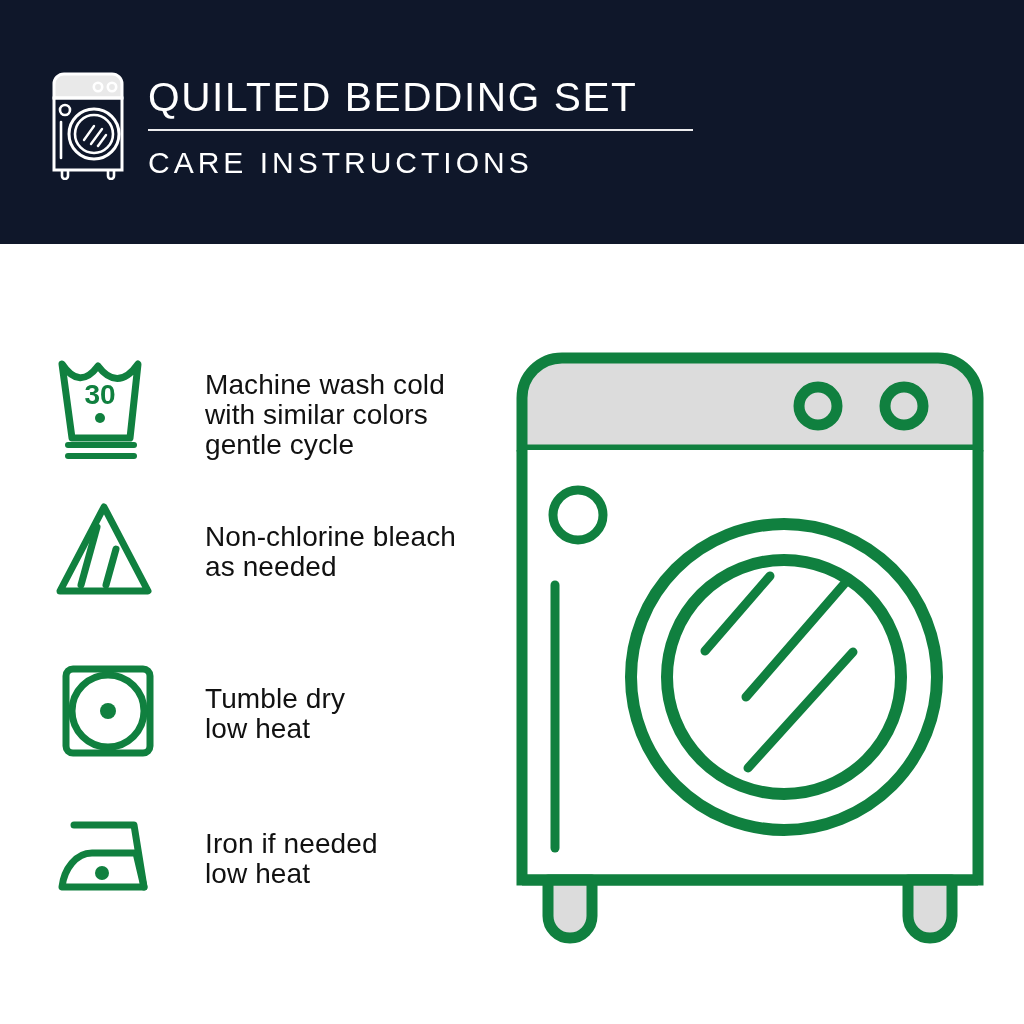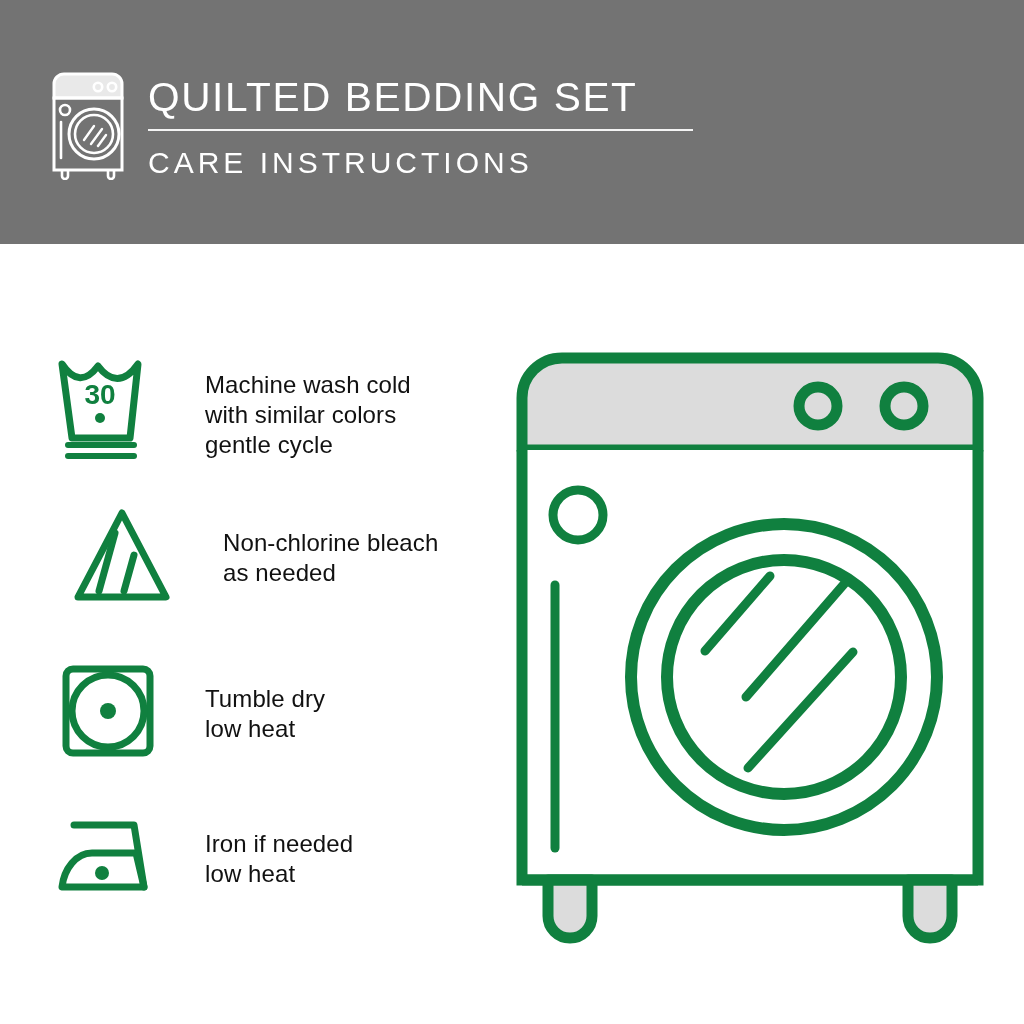--- a/index.html
+++ b/index.html
@@ -18,21 +18,21 @@
     overflow: hidden;
   }
 
   
   #header-band {
     position: absolute;
     left: 0;
     top: 0;
     width: 1024px;
     height: 244px;
-    background: #737373;
+    background: #0f172a;
   }
   #header-logo {
     position: absolute;
     left: 46px;
     top: 72px;
     width: 84px;
     height: 108px;
   }
   #header-text-block {
     position: absolute;
@@ -89,21 +89,21 @@
     position: absolute;
     left: 52px;
     top: 0;
     width: 112px;
     height: 110px;
   }
   .care-text {
     position: absolute;
     left: 205px;
     color: #111111;
-    font-size: 24px;
+    font-size: 28px;
     line-height: 30px;
     font-family: "Liberation Sans", sans-serif;
     letter-spacing: 0.1px;
     white-space: pre-line;
   }
 
   
   #washer-illustration {
     position: absolute;
     left: 500px;
@@ -164,21 +164,21 @@
 
           <line x1="16" y1="93" x2="82" y2="93" stroke="#10803F" stroke-width="6" stroke-linecap="round"></line>
           <line x1="16" y1="104" x2="82" y2="104" stroke="#10803F" stroke-width="6" stroke-linecap="round"></line>
         </svg>
       </div>
       <div class="care-text" style="top:18px;">Machine wash cold
 with similar colors
 gentle cycle</div>
     </div>
 
-    <div class="care-row" style="top:259px;margin-left:18px;">
+    <div class="care-row" style="top:253px;">
       <div class="care-symbol">
         <svg width="112" height="110" viewBox="0 0 112 110" xmlns="http://www.w3.org/2000/svg">
           <path d="M52 10 L 96 94 L 8 94 Z" fill="none" stroke="#10803F" stroke-width="7" stroke-linejoin="round"></path>
           <line x1="45" y1="30" x2="29" y2="88" stroke="#10803F" stroke-width="7" stroke-linecap="round"></line>
           <line x1="64" y1="52" x2="54" y2="88" stroke="#10803F" stroke-width="7" stroke-linecap="round"></line>
         </svg>
       </div>
       <div class="care-text" style="top:25px;">Non-chlorine bleach
 as needed</div>
     </div>

